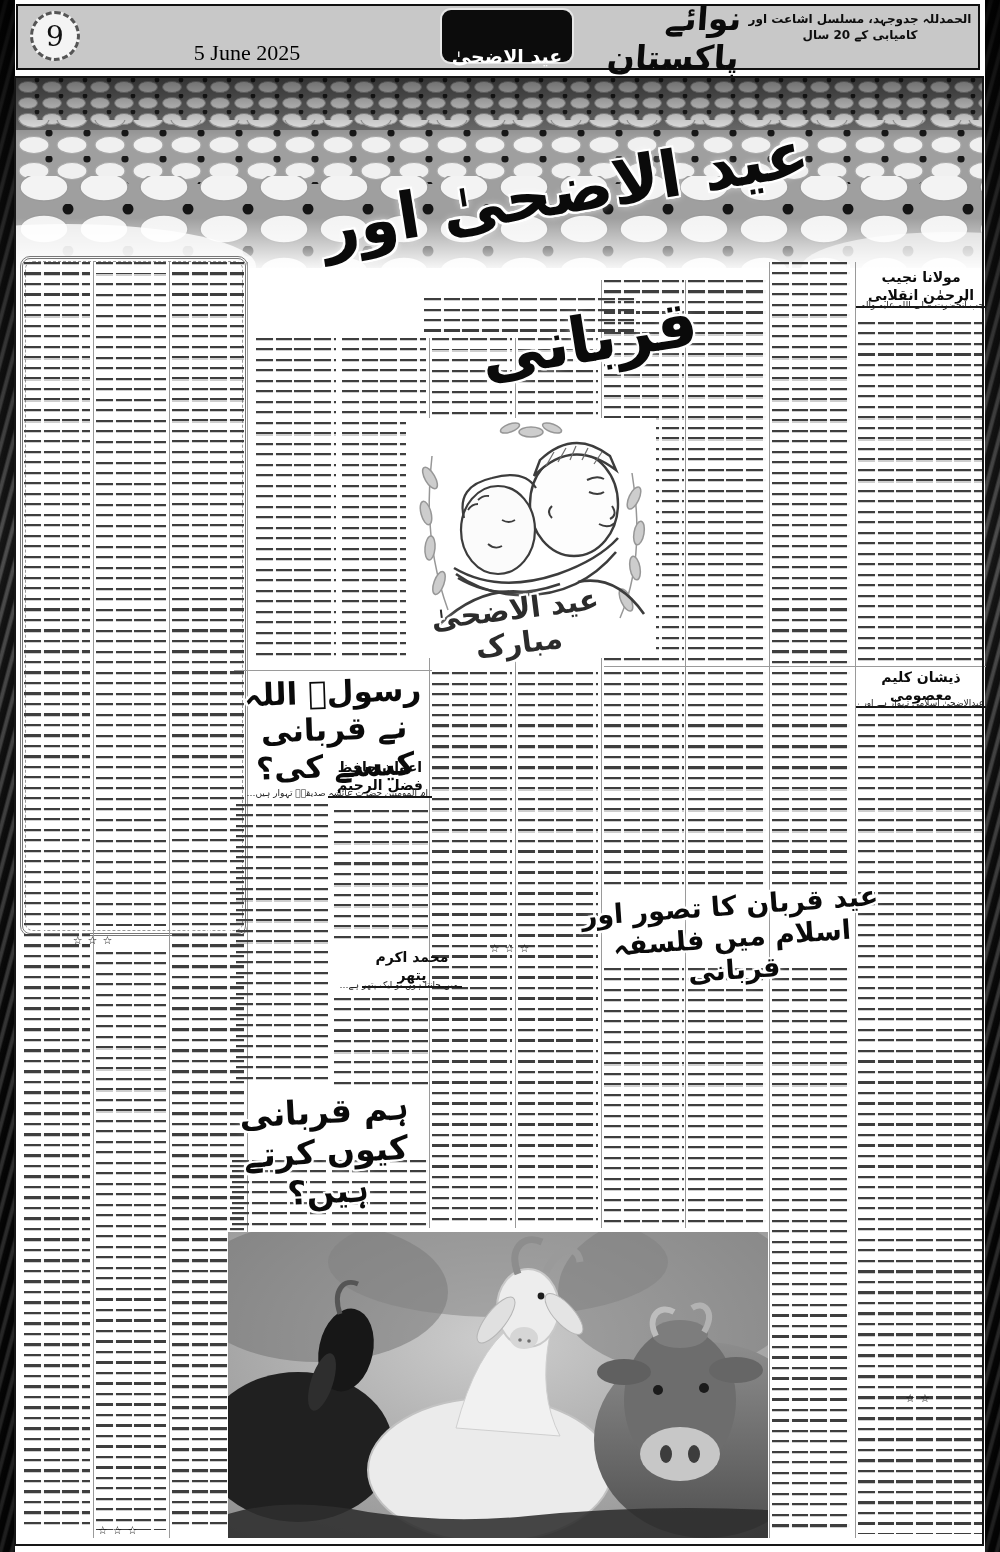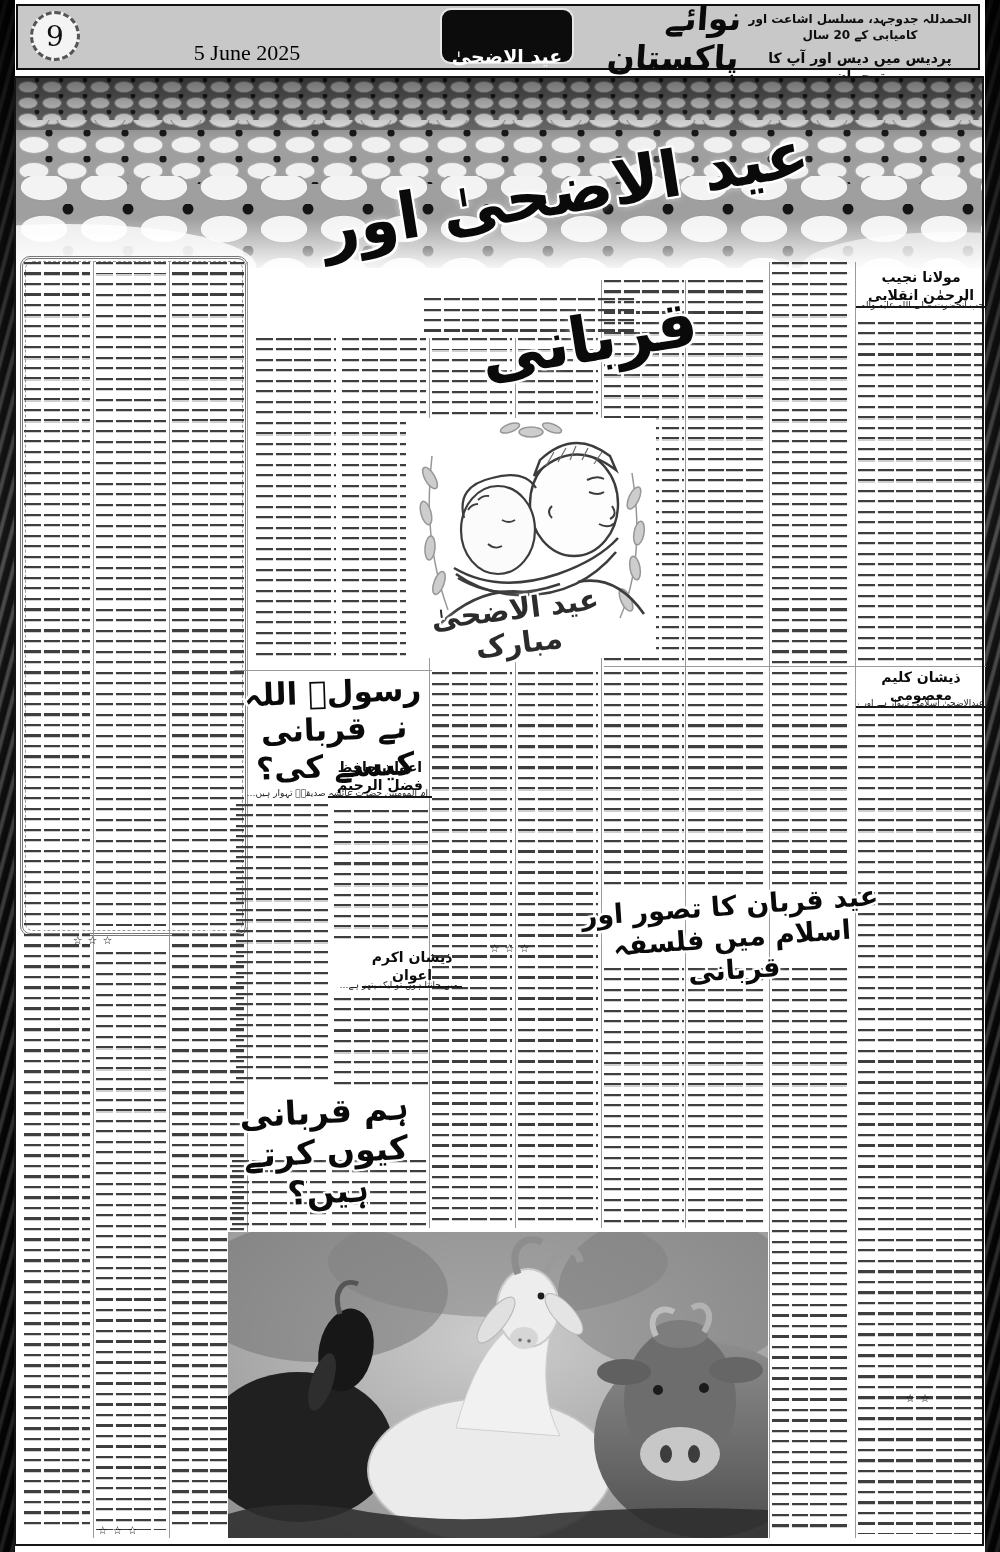--- a/index.html
+++ b/index.html
@@ -84,21 +84,20 @@
     <div class="rosette">
       <span>9</span>
     </div>
     <div class="date">5 June 2025</div>
     <div class="edbox">
       <span>عید الاضحیٰ</span>
     </div>
     <div class="masthead urdu">نوائے پاکستان</div>
     <div class="tagline">
       <div class="tag1">الحمدللہ جدوجہد، مسلسل اشاعت اور کامیابی کے 20 سال</div>
-      <div class="tag2">پردیس میں دیس اور آپ کا ترجمان</div>
     </div>
   </div>
 
   <div class="photo" style="left:16px;top:78px;width:968px;height:190px;">
     <svg width="968" height="190" viewBox="0 0 968 190" xmlns="http://www.w3.org/2000/svg">
       <defs>
         <pattern id="pp1" width="24" height="16" patternUnits="userSpaceOnUse">
           <circle cx="21" cy="2" r="2.4" fill="#1e1e1e"></circle>
           <ellipse cx="12" cy="9" rx="9.5" ry="5.5" fill="#ececec"></ellipse>
           <ellipse cx="12" cy="9" rx="9.5" ry="5.5" fill="none" stroke="#9f9f9f" stroke-width="1"></ellipse>
@@ -194,21 +193,21 @@
   </div>
   <div class="lead" style="left:236px;top:788px;width:192px;height:13px;">ام المومنین حضرت عائشہ صدیقہؓ تہوار ہیں…</div>
 
   <div class="byl" style="left:856px;top:668px;width:130px;text-decoration:underline;">
     <span>ذیشان کلیم معصومی</span>
   </div>
   <div class="lead" style="left:858px;top:698px;width:126px;height:13px;">عیدالاضحیٰ اسلامی تہوار ہے اور عبادت و خوشی کے…</div>
   <div class="h-phil urdu outline">عید قربان کا تصور اور اسلام میں فلسفہ قربانی</div>
 
   <div class="byl" style="left:362px;top:948px;width:100px;">
-    <span>ذیشان اکرم اعوان</span>
+    <span>محمد اکرم پتھر</span>
   </div>
   <div class="lead" style="left:300px;top:980px;width:158px;height:13px;">میں جانتا ہوں تو ایک پتھر ہے…</div>
   <div class="h-why urdu outline">ہم قربانی کیوں کرتے ہیں؟</div>
 
   <div class="stars" style="left:40px;top:934px;width:110px;">☆☆☆</div>
   <div class="stars" style="left:60px;top:1524px;width:120px;">☆☆☆</div>
   <div class="stars" style="left:452px;top:942px;width:120px;">☆☆☆</div>
   <div class="stars" style="left:878px;top:1392px;width:84px;">☆☆</div>
 
   <div class="illus">

